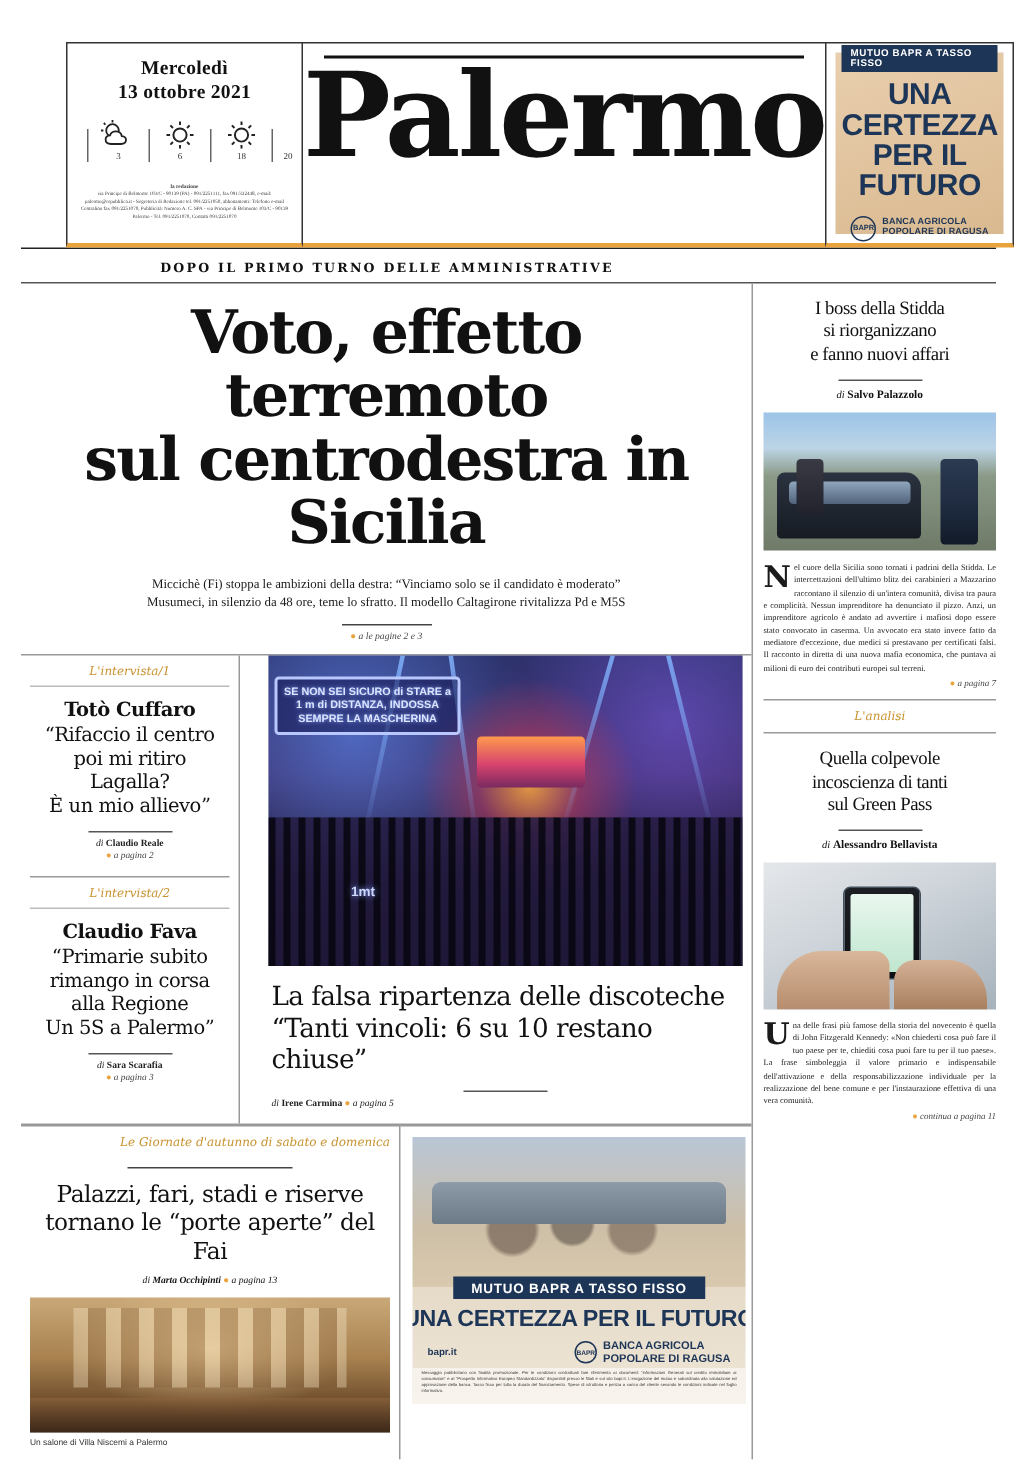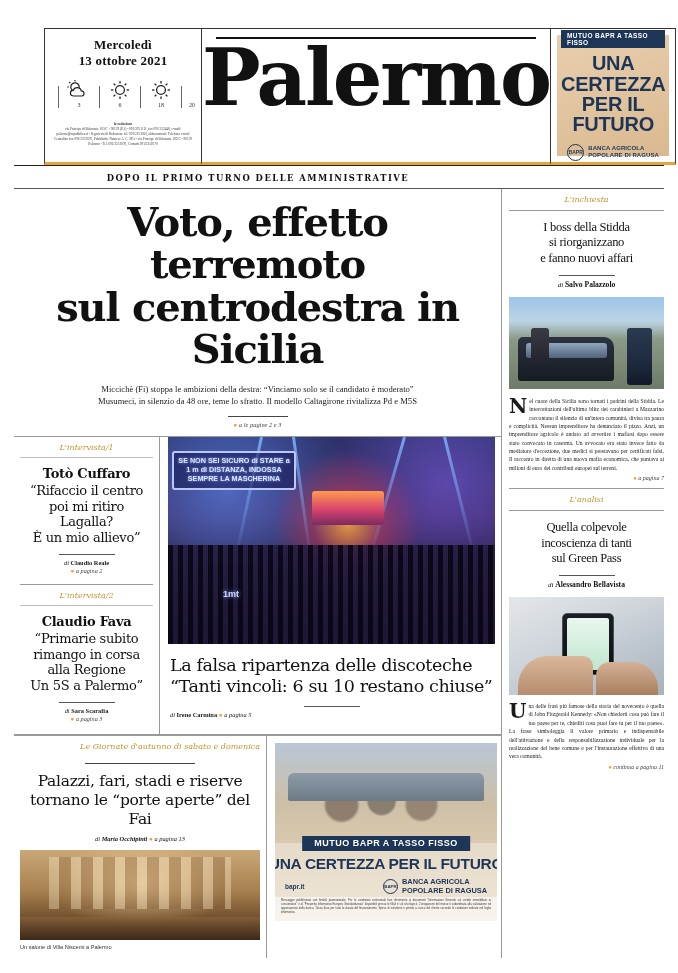--- a/index.html
+++ b/index.html
@@ -118,21 +118,21 @@
     font-size: 40px; line-height: 1.06; letter-spacing: -1.2px;
   }
   .lead .sub {
     font-size: 8.6px; line-height: 1.45; margin-top: 12px; color: #1a1a1a;
   }
   .lead .refrule { width: 60px; height: 1px; background: #444; margin: 9px auto 4px; }
   .lead .ref { font-size: 6.4px; font-style: italic; color: #444; }
   .dot { color: #e8a33d; font-style: normal; }
 
   
-  .midband { display: flex; border-bottom: 1px solid #999; }
+  .midband { display: flex; border-bottom: 1px solid #999; gap: 11px; }
   .mid-left { width: 146px; border-right: 1px solid #999; padding: 0 6px 6px; }
   .mid-right { flex: 1; padding: 0 6px 6px 8px; }
 
   .kicker {
     text-align: center; font-style: italic; color: #c8922e; font-size: 8px;
     padding: 6px 0 5px; border-bottom: 1px solid #bbb;
     font-family: "DejaVu Serif", serif;
   }
   .intervista-box { padding: 9px 4px 6px; text-align: center; }
   .intervista-name {
@@ -591,21 +591,20 @@
               </div>
             </div>
             <div class="ad2-legal">Messaggio pubblicitario con finalità promozionale. Per le condizioni contrattuali fare riferimento ai documenti “Informazioni Generali sul credito immobiliare ai consumatori” e al “Prospetto Informativo Europeo Standardizzato” disponibili presso le filiali e sul sito bapr.it. L'erogazione del mutuo è subordinata alla valutazione ed approvazione della banca. Tasso fisso per tutta la durata del finanziamento. Spese di istruttoria e perizia a carico del cliente secondo le condizioni indicate nel foglio informativo.</div>
           </div>
         </div>
       </div>
     </div>
 
     <div class="col-right">
 
-      <div class="rc-kicker">L'inchiesta</div>
       <div>
         <div class="rc-head">
           <span>I boss della Stidda</span><br>
           <span>si riorganizzano</span><br>
           <span>e fanno nuovi affari</span>
         </div>
         <div class="byline-rule"></div>
         <div class="rc-byline">
           <span>di</span>
           <b>Salvo Palazzolo</b>

